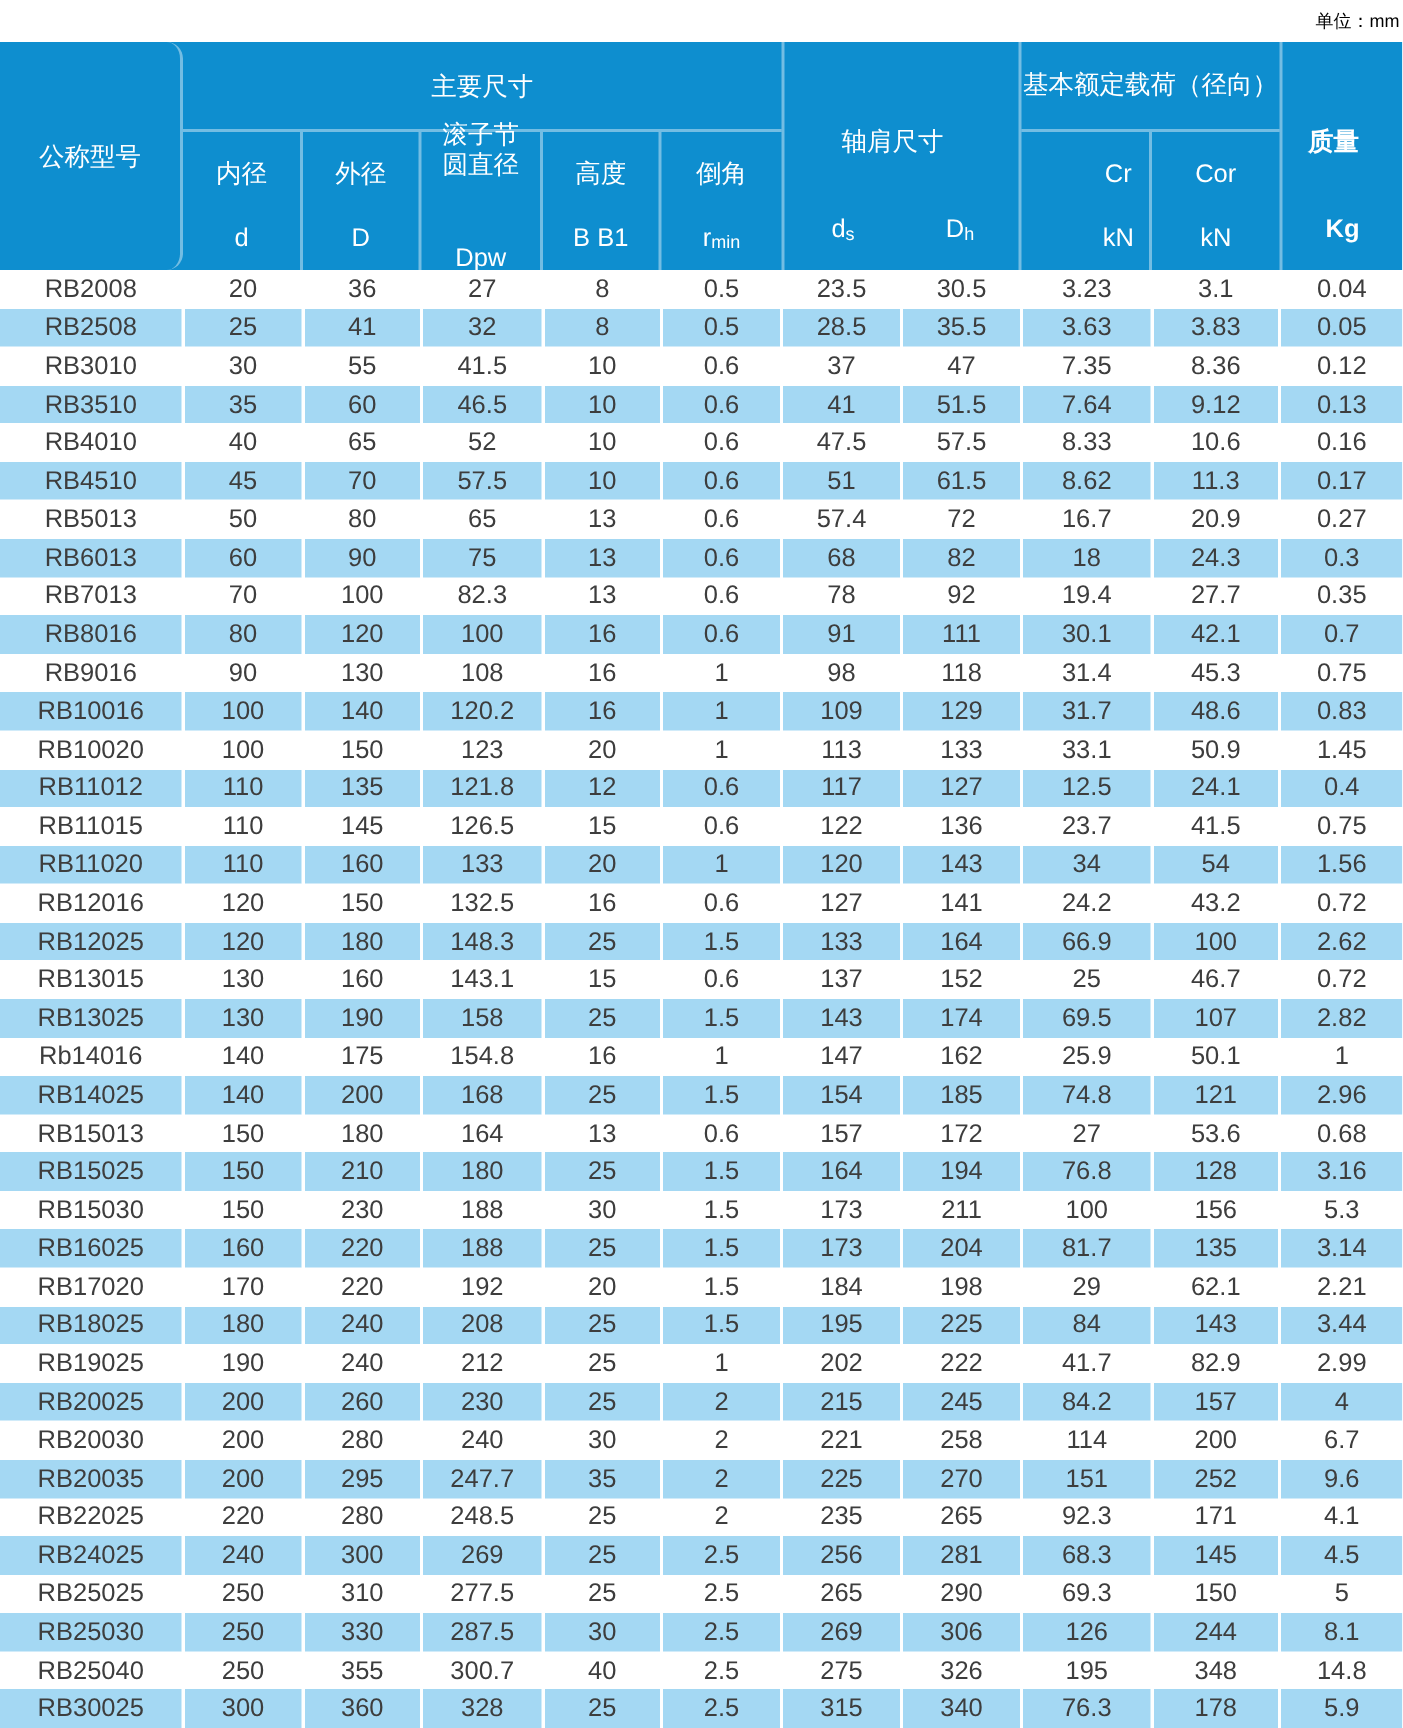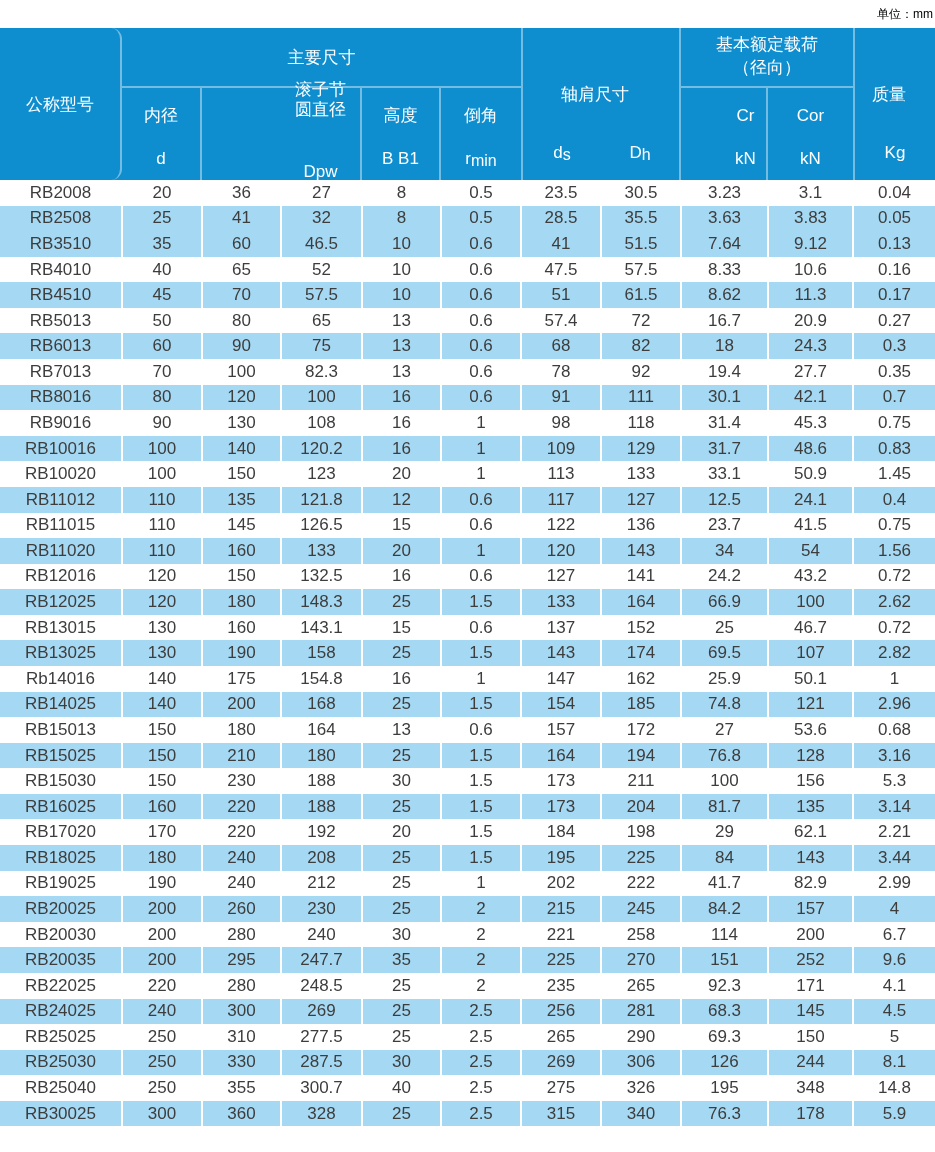--- a/index.html
+++ b/index.html
@@ -38,23 +38,23 @@
     grid-template-rows: 60px 92px;
     font-size: 17px;
   }
   .h-cell { display: flex; align-items: center; justify-content: center; }
   .h-model   { grid-column: 1; grid-row: 1 / span 2; border-right: 2px solid var(--line); border-radius: 11px; }
   .h-main    { grid-column: 2 / span 5; grid-row: 1; border-bottom: 2px solid var(--line); }
   .h-shoulder{ grid-column: 7 / span 2; grid-row: 1 / span 2;
                border-left: 2px solid var(--line); border-right: 2px solid var(--line);
                position: relative; display: block; }
   .h-load    { grid-column: 9 / span 2; grid-row: 1; border-bottom: 2px solid var(--line);
-               flex-direction: column; line-height: 1.35; }
+               flex-direction: row; line-height: 1.35; }
   .h-mass    { grid-column: 11; grid-row: 1 / span 2; border-left: 2px solid var(--line);
-               position: relative; display: block; }
+               position: relative; display: block; font-weight: bold; }
   .h-sub { display: flex; flex-direction: column; grid-row: 2; }
   .h-inner   { grid-column: 2; border-right: 2px solid var(--line); }
   .h-outer   { grid-column: 3; border-right: 2px solid var(--line); }
   .h-pitch   { grid-column: 4; border-right: 2px solid var(--line); gap: 42px; }
   .h-height  { grid-column: 5; border-right: 2px solid var(--line); }
   .h-chamfer { grid-column: 6; }
   .h-cr      { grid-column: 9; border-right: 2px solid var(--line); margin-left: 44px; }
   .h-cor     { grid-column: 10; }
   .h-sub .lbl {
     height: 56px; display: flex; flex-direction: column;
@@ -67,21 +67,21 @@
   .floating-label {
     position: absolute; top: 0; left: 0; right: 12px; height: 132px;
     display: flex; align-items: center; justify-content: center; text-align: center;
   }
   .bottom-syms {
     position: absolute; bottom: 0; left: 0; right: 0; height: 38px;
     display: flex; align-items: center; padding-bottom: 16px; font-size: 17px;
   }
   .bottom-syms .half { flex: 1; text-align: center; }
   .bottom-syms.one { justify-content: center; }
-  .ss { font-size: 16px; position: relative; top: 2px; }
+  .ss { font-size: 12px; position: relative; top: 2px; }
   
   table.spec {
     width: 935px;
     border-collapse: collapse;
     table-layout: fixed;
   }
   table.spec tr { height: 25.5789px; border-radius: 10px; }
   table.spec td {
     text-align: center;
     vertical-align: middle;
@@ -128,20 +128,26 @@
       <div class="bottom-syms one">Kg</div>
     </div>
 
     <div class="h-cell h-sub h-inner">
       <div class="lbl">
           <span>内径</span>
         </div>
       <div class="symz">d</div>
     </div>
 
+    <div class="h-cell h-sub h-outer">
+      <div class="lbl">
+          <span>外径</span>
+        </div>
+      <div class="symz">D</div>
+    </div>
 
     <div class="h-cell h-sub h-pitch">
       <div class="lbl">
         <span>滚子节</span>
         <span>圆直径</span>
       </div>
       <div class="symz">Dpw</div>
     </div>
 
     <div class="h-cell h-sub h-height">
@@ -210,20 +216,33 @@
           <td>41</td>
           <td>32</td>
           <td>8</td>
           <td>0.5</td>
           <td>28.5</td>
           <td>35.5</td>
           <td>3.63</td>
           <td>3.83</td>
           <td>0.05</td>
         </tr>
+        <tr>
+          <td>RB3010</td>
+          <td>30</td>
+          <td>55</td>
+          <td>41.5</td>
+          <td>10</td>
+          <td>0.6</td>
+          <td>37</td>
+          <td>47</td>
+          <td>7.35</td>
+          <td>8.36</td>
+          <td>0.12</td>
+        </tr>
         <tr class="alt">
           <td>RB3510</td>
           <td>35</td>
           <td>60</td>
           <td>46.5</td>
           <td>10</td>
           <td>0.6</td>
           <td>41</td>
           <td>51.5</td>
           <td>7.64</td>

